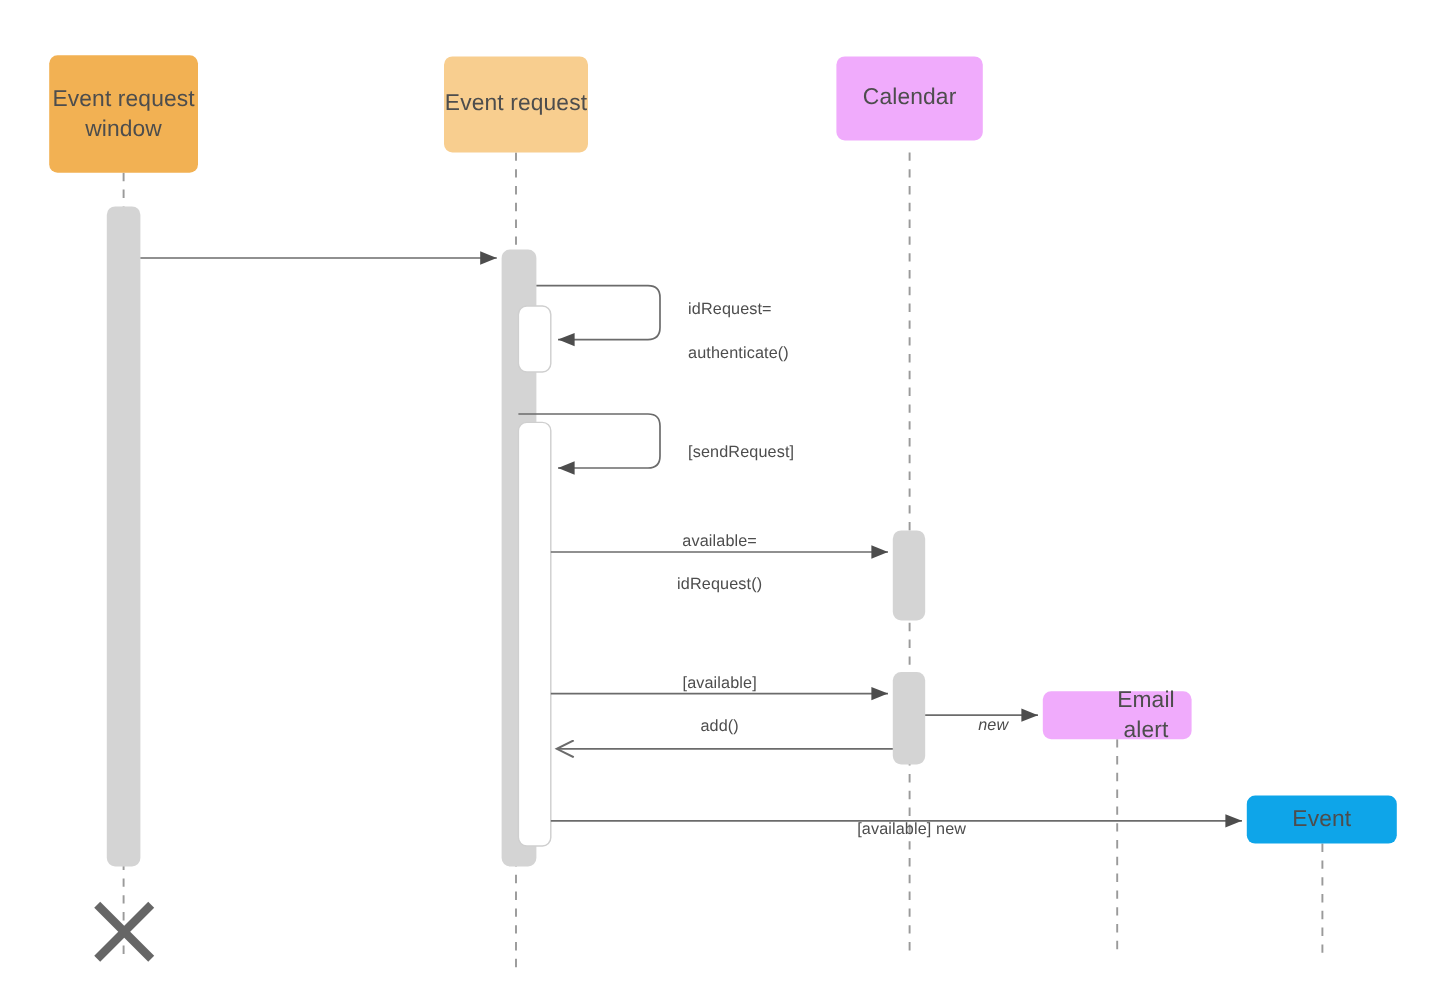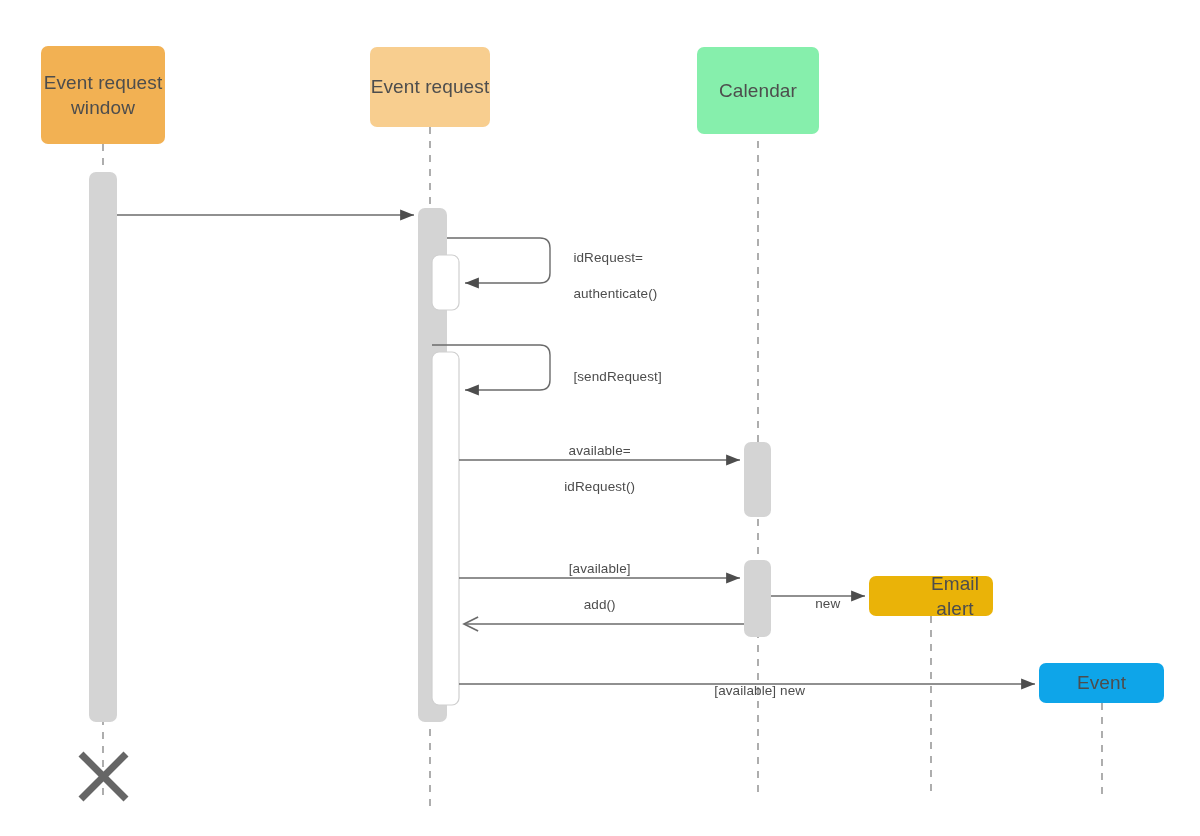--- a/index.html
+++ b/index.html
@@ -114,25 +114,25 @@
     <span>
       <span>Event request</span><br>
       <span>window</span>
     </span>
   </div>
 
   <div class="lifeline-box" style="left:370px; top:47px; width:120px; height:80px; background:#F8CE8F;">
     <span>Event request</span>
   </div>
 
-  <div class="lifeline-box" style="left:697px; top:47px; width:122px; height:87px; background:#86efac;">
+  <div class="lifeline-box" style="left:697px; top:47px; width:122px; height:70px; background:#f0abfc;">
     <span>Calendar</span>
   </div>
 
-  <div class="lifeline-box" style="left:869px; top:576px; width:124px; height:40px; background:#eab308;padding-left:48px;">
+  <div class="lifeline-box" style="left:869px; top:576px; width:124px; height:40px; background:#f0abfc;padding-left:48px;">
     <span>Email alert</span>
   </div>
 
   <div class="lifeline-box" style="left:1039px; top:663px; width:125px; height:40px; background:#0ea5e9;">
     <span>Event</span>
   </div>
 
 
   <div class="msg-label left" style="left:558px; top:231px;">
     <span>idRequest=</span><br>
@@ -146,21 +146,21 @@
   <div class="msg-label center" style="left:592px; top:424px;">
     <span>available=</span><br>
     <span>idRequest()</span>
   </div>
 
   <div class="msg-label center" style="left:592px; top:542px;">
     <span>[available]</span><br>
     <span>add()</span>
   </div>
 
-  <div class="msg-label center" style="left:820px; top:577px;">
+  <div class="msg-label center" style="left:820px; top:577px;font-style:italic;">
     <span>new</span>
   </div>
 
   <div class="msg-label center" style="left:752px; top:664px;">
     <span>[available] new</span>
   </div>
 
 </div>
 
 </body></html>

